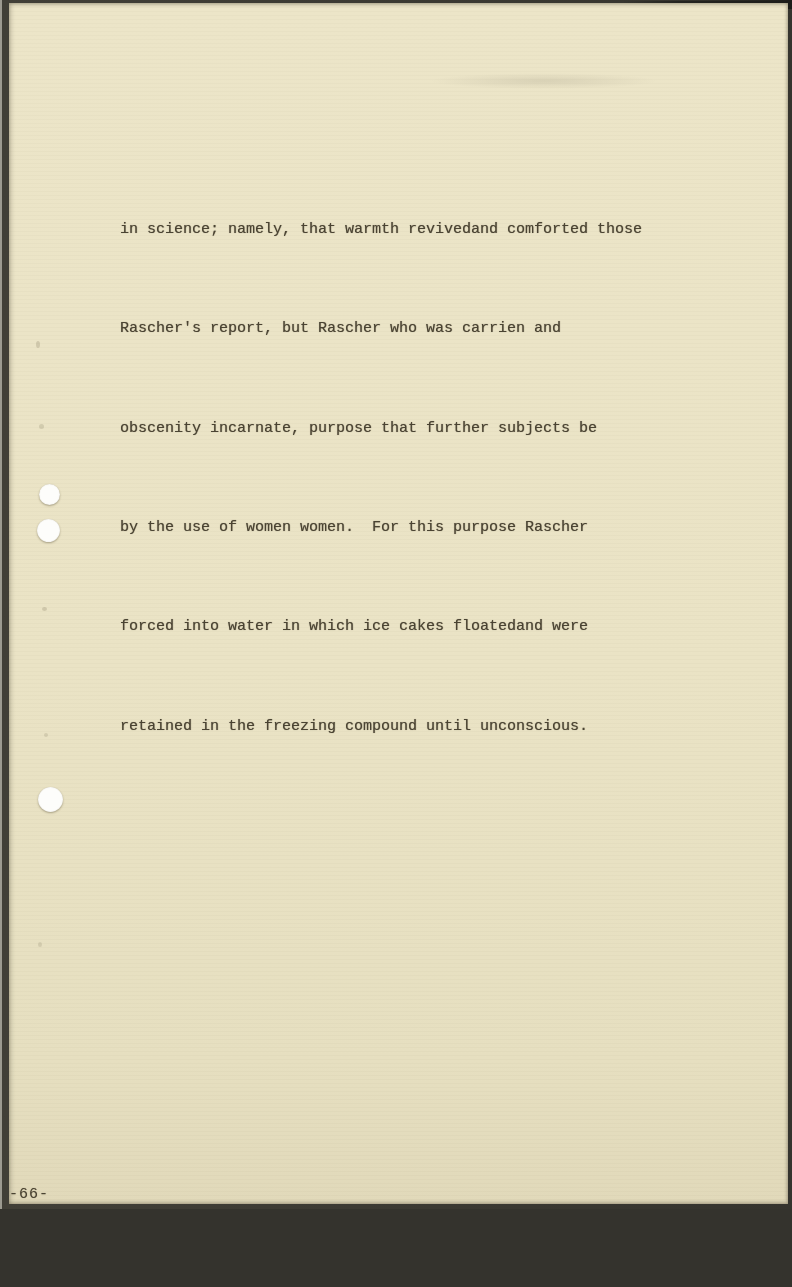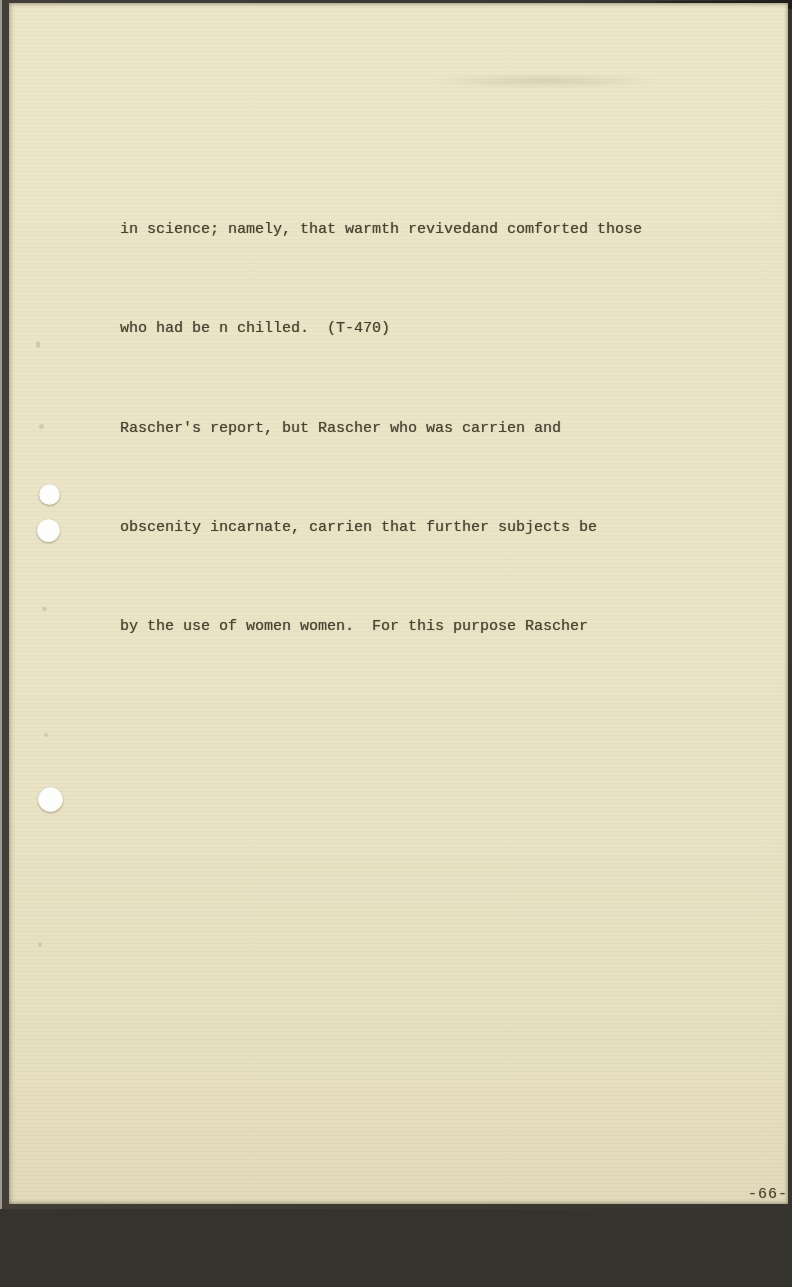--- a/index.html
+++ b/index.html
@@ -58,21 +58,21 @@
     white-space: pre;
     text-shadow: 0 0 1px rgba(74,67,50,0.45), 0.4px 0.4px 0 rgba(74,67,50,0.25);
     letter-spacing: 0px;
   }
   .line { height: 33.1px; }
   .page-number {
     position: absolute;
     left: 0;
     right: 0;
     top: 1183px;
-    text-align: right;
+    text-align: left;
     font-size: 15px;
     color: #4a4332;
     text-shadow: 0 0 1px rgba(74,67,50,0.45);
     letter-spacing: 1px;
   }
   .smudge {
     position: absolute;
     pointer-events: none;
   }
   .smudge.top {
@@ -102,24 +102,25 @@
     <div class="speck s3"></div>
     <div class="speck s4"></div>
     <div class="speck s5"></div>
 
     <div class="hole h1"></div>
     <div class="hole h2"></div>
     <div class="hole h3"></div>
 
     <div class="text-block">
       <div class="line">in science; namely, that warmth revivedand comforted those</div>
-      <div class="line">who had be n chilled.  (T-470)</div>
       <div class="line">Rascher's report, but Rascher who was carrien and</div>
-      <div class="line">obscenity incarnate, carrien that further subjects be</div>
+      <div class="line">obscenity incarnate, purpose that further subjects be</div>
       <div class="line">by the use of women women.  For this purpose Rascher</div>
+      <div class="line">forced into water in which ice cakes floatedand were</div>
+      <div class="line">retained in the freezing compound until unconscious.</div>
       
       
       
       
       
       
       
       
       
       

